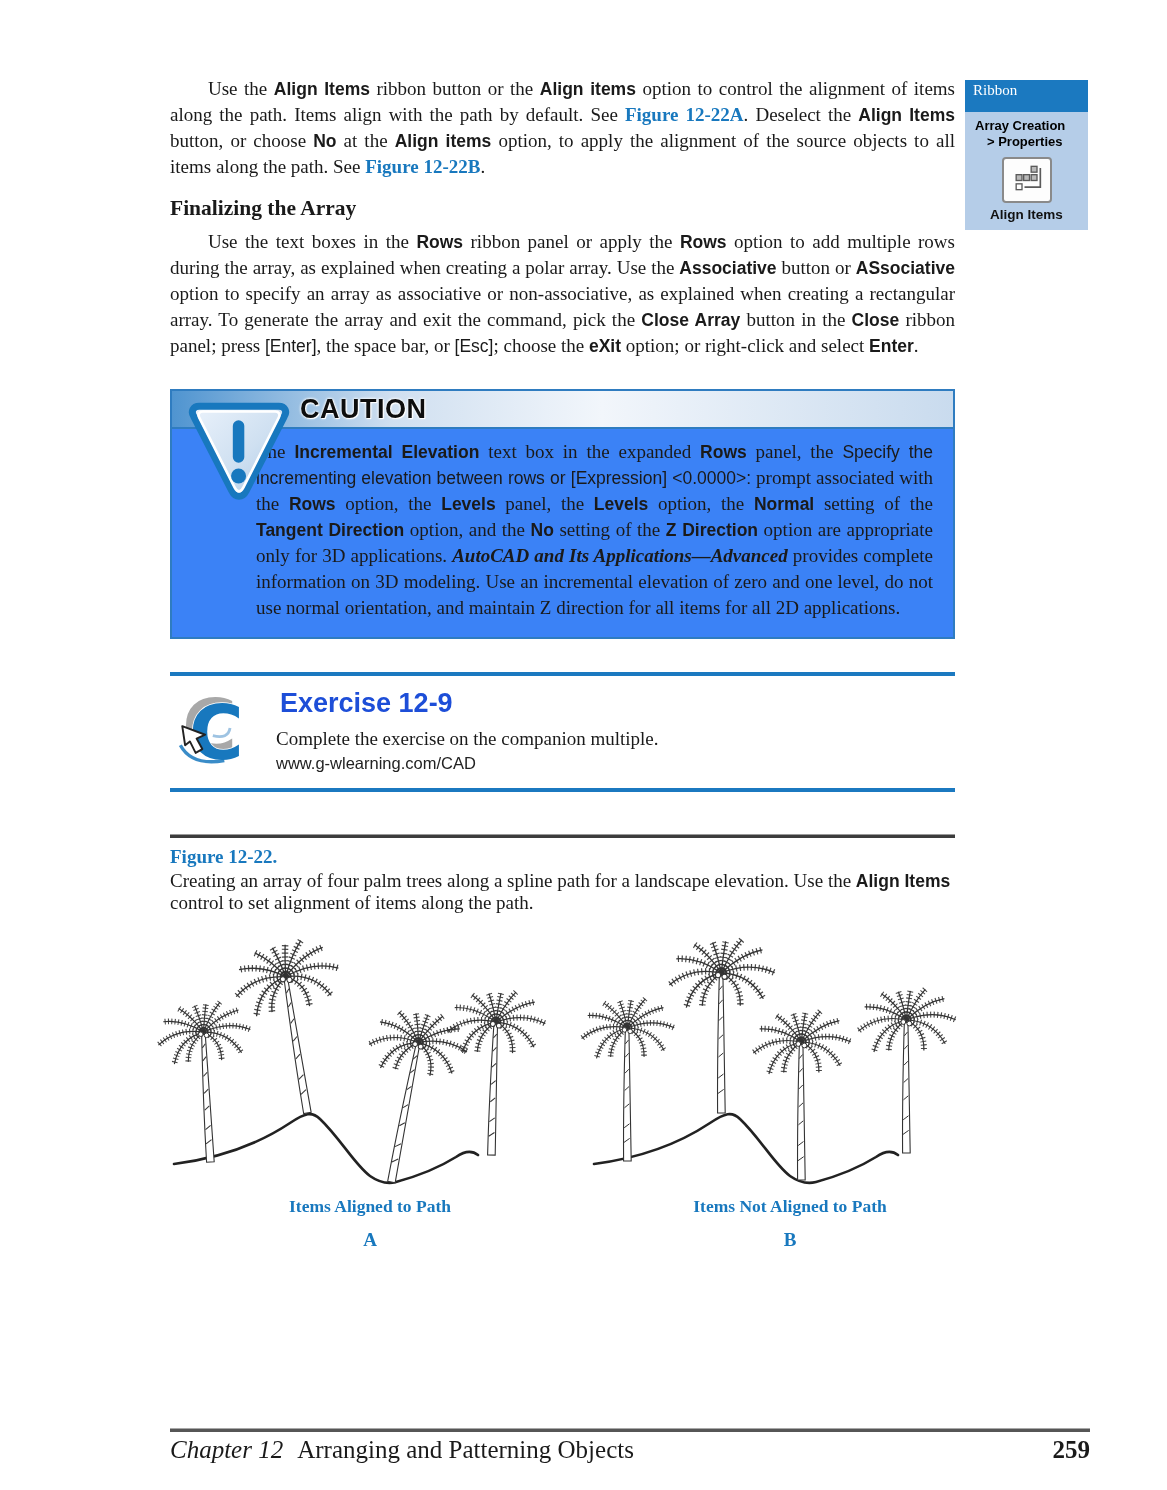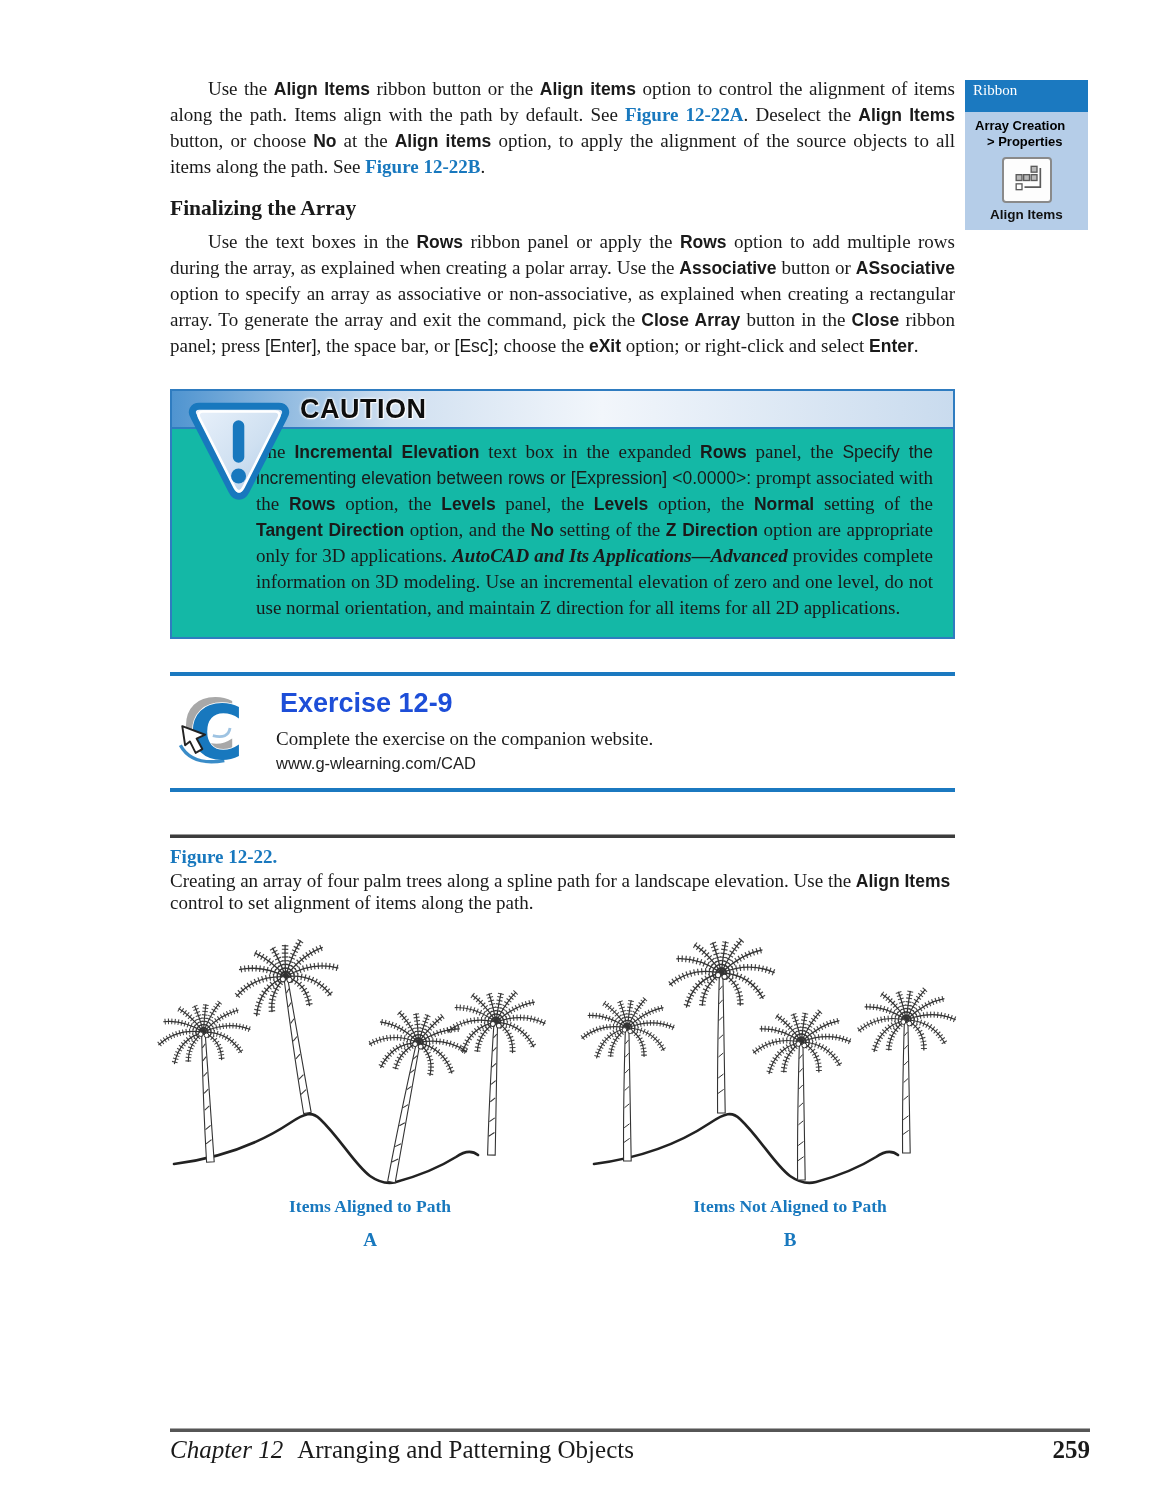--- a/index.html
+++ b/index.html
@@ -21,21 +21,21 @@
   .ribbon-head{background:#1b79c0;color:#ffffff;font-size:15px;padding:2px 8px 13px 8px;}
   .ribbon-body{background:#b5cde8;padding:6px 4px 8px 4px;text-align:center;}
   .ribbon-path{font-family:"Liberation Sans",sans-serif;font-weight:bold;font-size:13px;
                line-height:16px;text-align:left;padding-left:6px;color:#000000;}
   .ribbon-path .ln2{padding-left:12px;}
   .ribbon-btn{width:46px;height:42px;margin:7px auto 4px auto;background:#fdfdfd;
               border:2px solid #8a8a8a;border-radius:4px;display:flex;align-items:center;justify-content:center;}
   .ribbon-btn-label{font-family:"Liberation Sans",sans-serif;font-weight:bold;font-size:13.5px;color:#111;}
 
   
-  .caution{position:relative;margin-top:30px;border:2px solid #2f7cc0;background:#14b8a6;}
+  .caution{position:relative;margin-top:30px;border:2px solid #2f7cc0;background:#3b82f6;}
   .caution-head{height:36px;background:linear-gradient(90deg,#4f94d0 0%,#cfdff0 28%,#f2f6fb 55%,#c9dbee 100%);
                 border-bottom:2px solid #2f7cc0;display:flex;align-items:center;}
   .caution-title{font-family:"Liberation Sans",sans-serif;font-weight:bold;font-size:27px;
                  letter-spacing:0.5px;color:#0d0d0d;margin-left:128px;
                  text-shadow:0 0 3px #fff,0 0 3px #fff,1px 1px 0 #fff;}
   .caution-body{padding:10px 20px 16px 84px;font-size:19px;line-height:26px;text-align:justify;}
   .caution-icon{position:absolute;left:14px;top:6px;}
 
   
   .exercise{margin-top:33px;}
@@ -130,21 +130,21 @@
           <svg width="92" height="86" viewBox="0 0 95 90">
             <text x="8" y="70" font-family="DejaVu Sans, sans-serif" font-weight="bold" font-size="78" fill="#a8a8a8">C</text>
             <text x="15" y="76" font-family="DejaVu Sans, sans-serif" font-weight="bold" font-size="78" fill="#1878be" stroke="#ffffff" stroke-width="1.5" paint-order="stroke">C</text>
             <path d="M 6,62 Q 18,84 52,78" fill="none" stroke="#1878be" stroke-width="3.5" opacity="0.85"></path>
             <path d="M 40,52 Q 56,56 58,44" fill="none" stroke="#9ec3e2" stroke-width="3"></path>
             <polygon points="8,42 32,51 23,55 29,66 22,70 16,58 11,62" fill="#ffffff" stroke="#222222" stroke-width="2" stroke-linejoin="round"></polygon>
           </svg>
         </span>
         <div class="ex-text">
           <div class="ex-title">Exercise 12-9</div>
-          <p class="ex-body">Complete the exercise on the companion website.</p>
+          <p class="ex-body">Complete the exercise on the companion multiple.</p>
           <div class="ex-url">www.g-wlearning.com/CAD</div>
         </div>
       </div>
       <div class="rule-blue"></div>
     </div>
 
     <div class="figure">
       <div class="rule-dark"></div>
       <div class="fig-label">Figure 12-22.</div>
       <div class="fig-caption"><span>Creating an array of four palm trees along a spline path for a landscape elevation. Use the </span><span class="seg-b">Align Items</span><span> control to set alignment of items along the path.</span></div>

